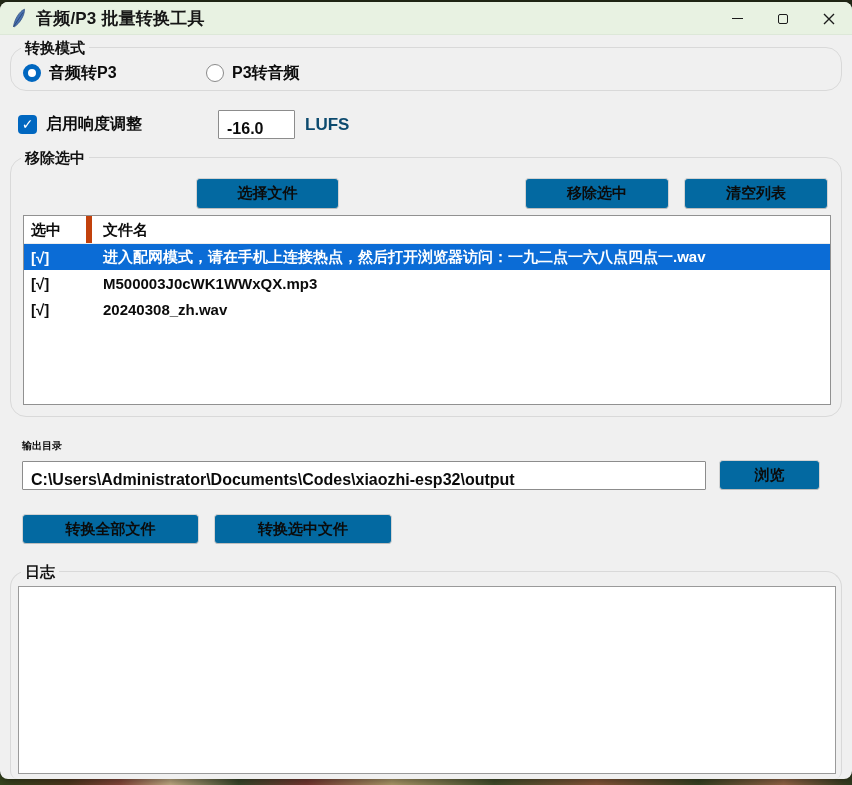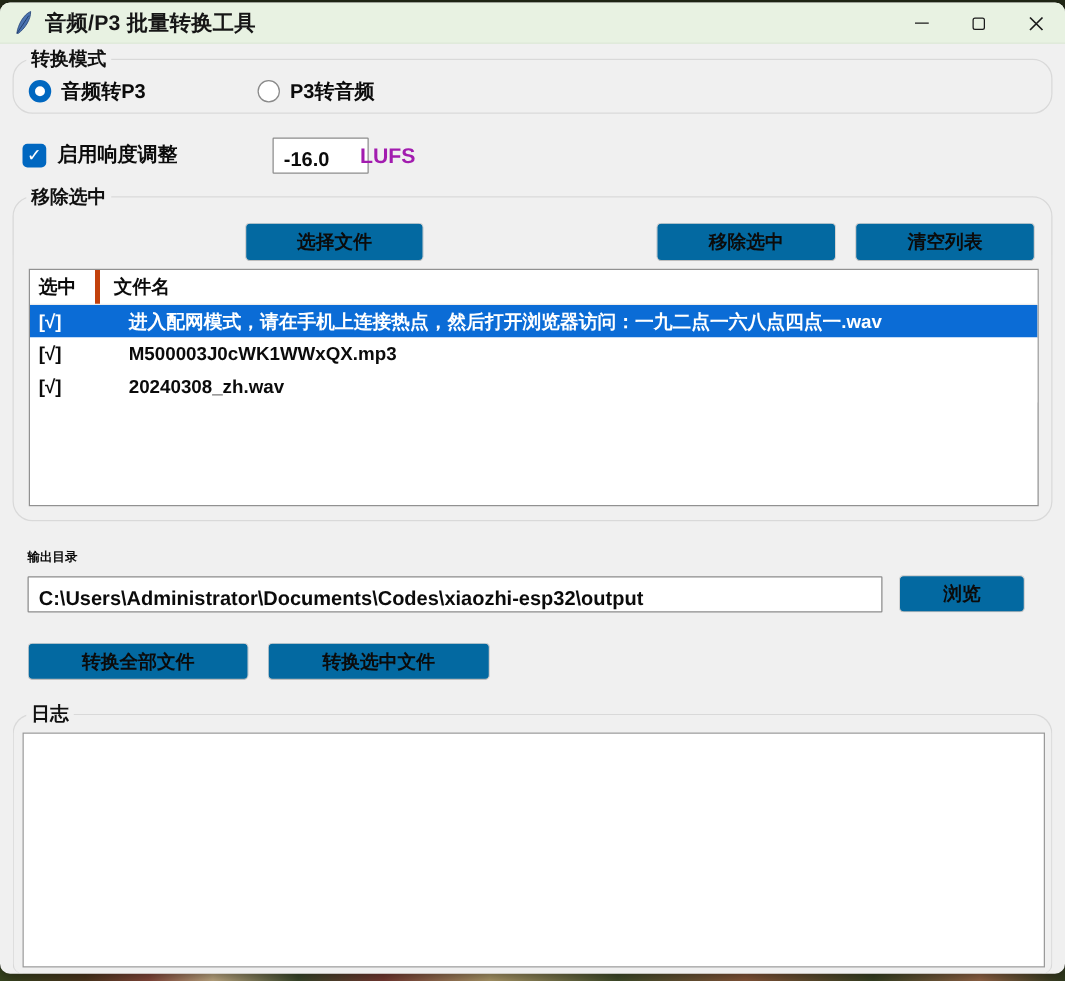--- a/index.html
+++ b/index.html
@@ -49,36 +49,36 @@
     width:19px; height:19px; border-radius:4px; background:#0067c0; color:#fff;
     display:flex; align-items:center; justify-content:center; font-size:14px; font-weight:700;
   }
   .check-label { margin-left:9px; font-size:16px; font-weight:700; color:#0b0b0b; }
   .entry {
     background:#fff; border:1px solid #8c8c8c; border-radius:1px;
     font-size:16px; font-weight:700; color:#0b0b0b; padding:4px 8px;
     font-family:"Liberation Sans","DejaVu Sans",sans-serif;
   }
   .lufs-entry { position:absolute; left:218px; top:108px; width:77px; height:29px; line-height:27px; }
-  .lufs-label { position:absolute; left:288px; top:108px; height:29px; line-height:29px; font-size:17px; font-weight:700; color:#a21caf; }
+  .lufs-label { position:absolute; left:305px; top:108px; height:29px; line-height:29px; font-size:17px; font-weight:700; color:#0c4a6e; }
   
   .btn {
     position:absolute; background:#0369a1; border:1px solid #d2d2d2; border-bottom-color:#bdbdbd;
     border-radius:4px; font-size:15px; font-weight:700; color:#0b0b0b;
     display:flex; align-items:center; justify-content:center; cursor:default; white-space:nowrap;
     font-family:"Liberation Sans","DejaVu Sans",sans-serif;
   }
   
   .file-table {
     position:absolute; left:12px; top:57px; width:808px; height:190px;
     background:#fff; border:1px solid #919191; overflow:hidden;
   }
   .ft-header { display:flex; height:28px; background:#fff; border-bottom:1px solid #ececec; }
   .ft-hcell { font-size:15px; font-weight:700; color:#0b0b0b; line-height:27px; padding-left:7px; }
-  .ft-hcell.c1 { width:56px; border-right:4px solid #c2410c; }
+  .ft-hcell.c1 { width:68px; border-right:6px solid #c2410c; }
   .ft-hcell.c2 { flex:1; padding-left:11px; }
   .ft-row { display:flex; height:26px; align-items:center; background:#fff; color:#0b0b0b; }
   .ft-row .cell1 { width:68px; padding-left:7px; font-size:15px; font-weight:700; }
   .ft-row .cell2 { flex:1; padding-left:11px; font-size:15px; font-weight:700; white-space:nowrap; overflow:hidden; }
   .ft-row.selected { background:#0b6cd6; color:#fff; }
   
   .out-label { position:absolute; left:22px; top:437px; font-size:10px; font-weight:700; color:#0b0b0b; }
   .path-entry { position:absolute; left:22px; top:459px; width:684px; height:29px; line-height:27px; white-space:nowrap; overflow:hidden; }
   
   .log-area {

